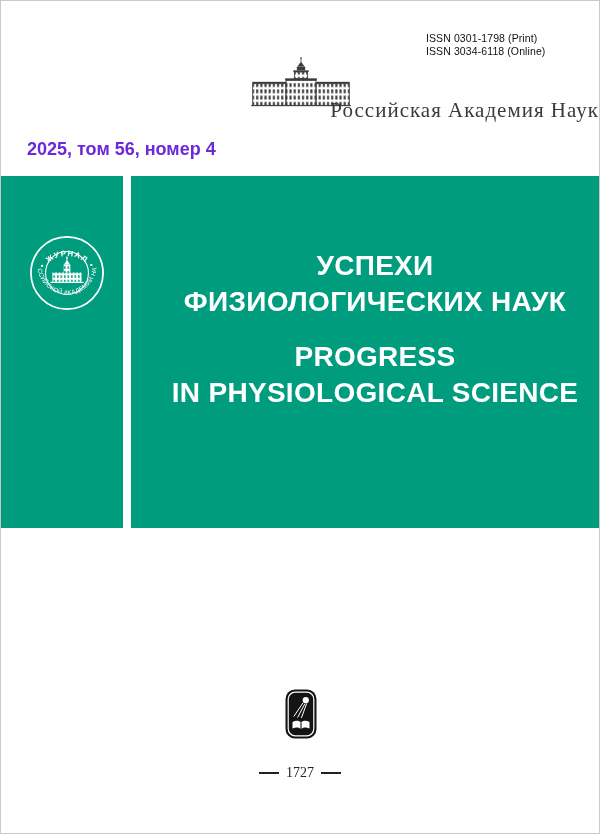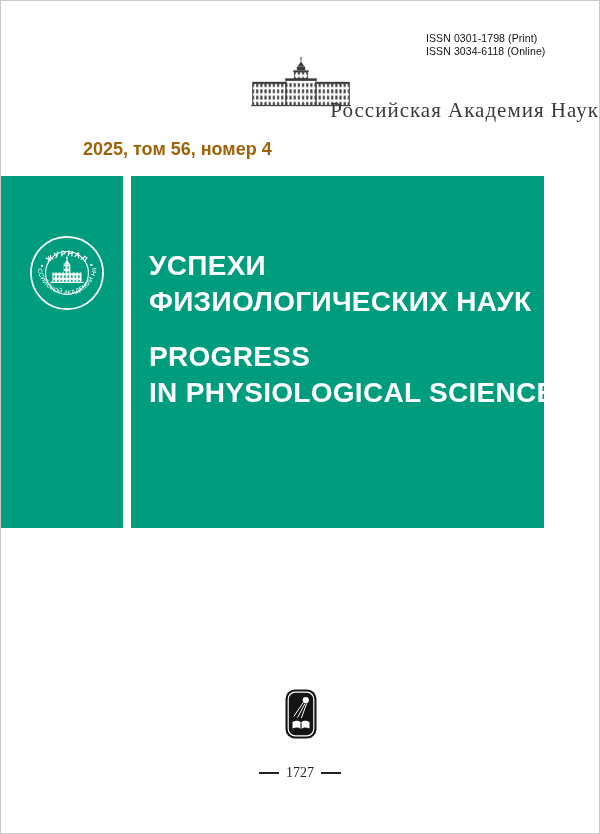--- a/index.html
+++ b/index.html
@@ -17,33 +17,34 @@
     position:absolute;left:248px;top:56px;width:104px;height:50px;
   }
   .academy-script{
     position:absolute;left:0;top:97px;width:100%;text-align:right;
     font-family:"Liberation Serif", serif;
     font-size:21px;color:#3a3a3a;letter-spacing:1px;
   }
   .issue-line{
     position:absolute;left:0;top:136px;width:100%;box-sizing:border-box;
     display:flex;justify-content:space-between;
-    padding:0 48px 0 82px;
-    font-weight:bold;font-size:18px;line-height:24px;color:#a16207;
+    padding:0 48px 0 26px;
+    font-weight:bold;font-size:18px;line-height:24px;color:#6d28d9;
   }
   
   .band{position:absolute;left:0;top:175px;width:600px;height:352px;}
   .band-left{
     position:absolute;left:0;top:0;width:122px;height:100%;
     background:#009c7e;
   }
   .band-main{
-    position:absolute;left:130px;top:0;width:413px;height:100%;
+    position:absolute;left:130px;top:0;width:470px;height:100%;
     background:#009c7e;box-sizing:border-box;
     padding:72px 0 0 18px;
+    text-align:center;
   }
   .seal{position:absolute;left:27px;top:58px;width:78px;height:78px;}
   .title-line{
     font-weight:bold;font-size:28px;line-height:36px;color:#ffffff;
     letter-spacing:0.3px;white-space:nowrap;
   }
   .title-en{margin-top:19px;}
   
   .nauka-emblem{position:absolute;left:284px;top:688px;width:32px;height:50px;}
   .pub-name{

